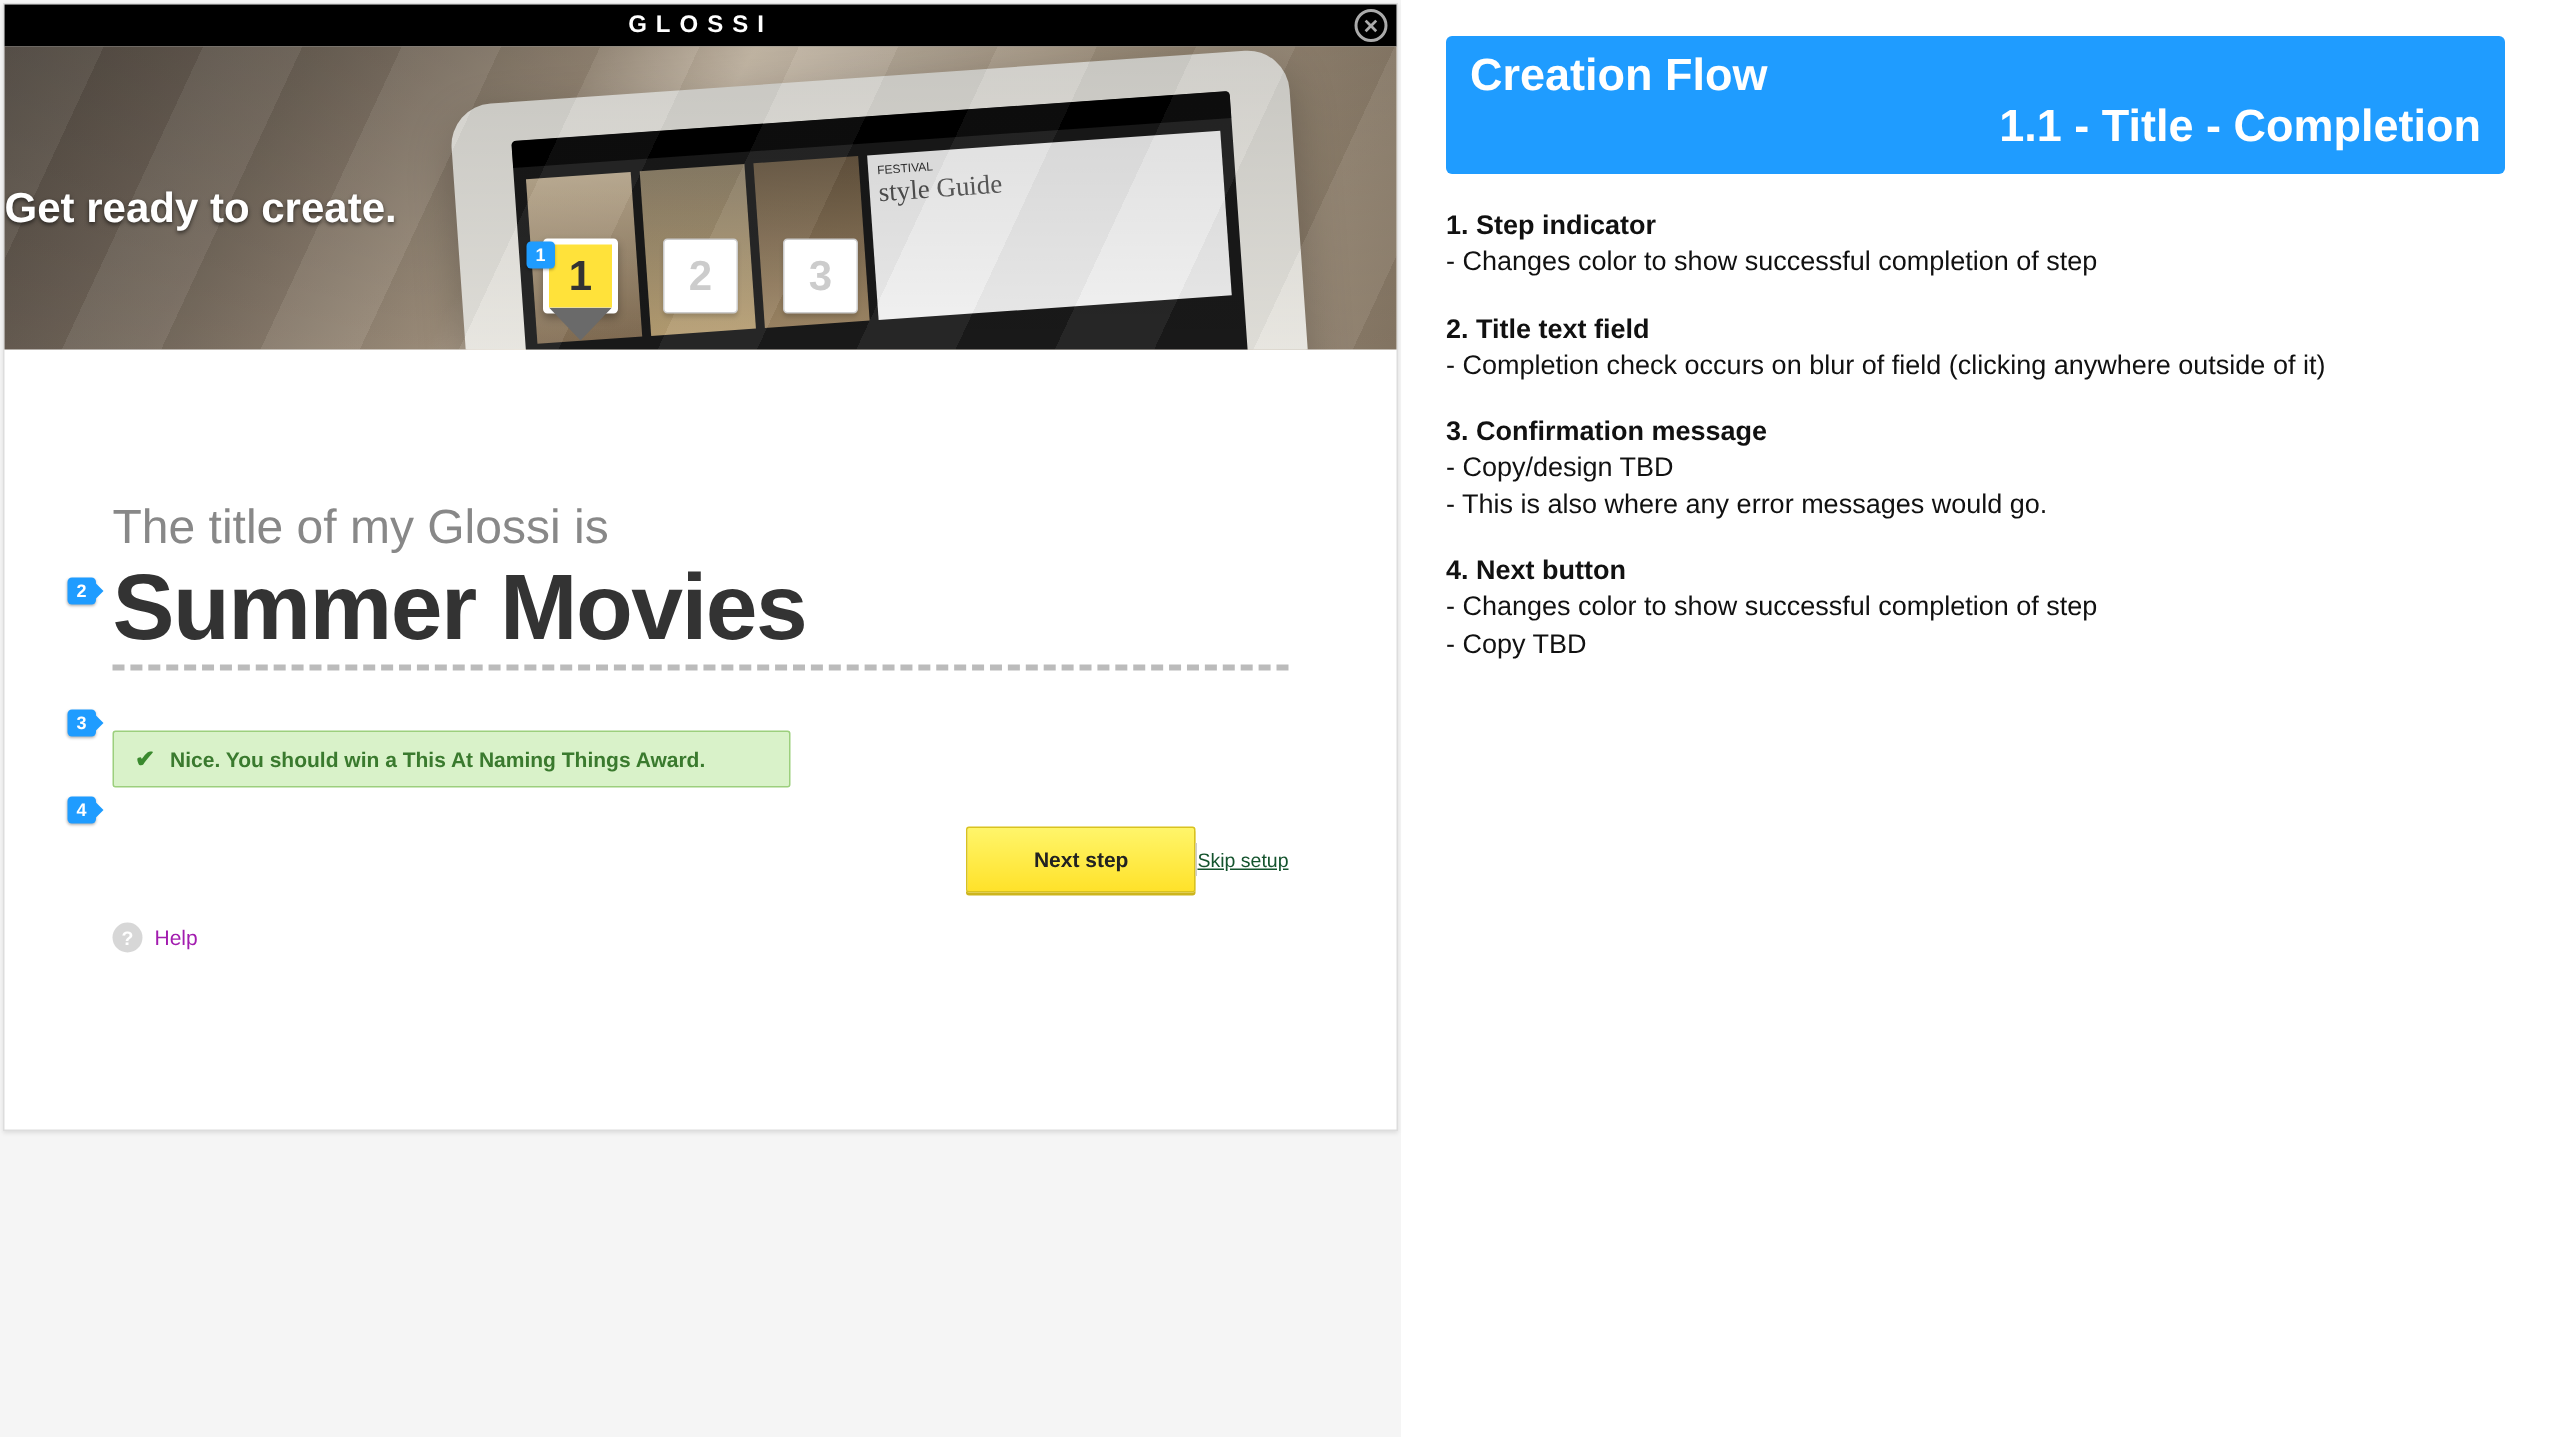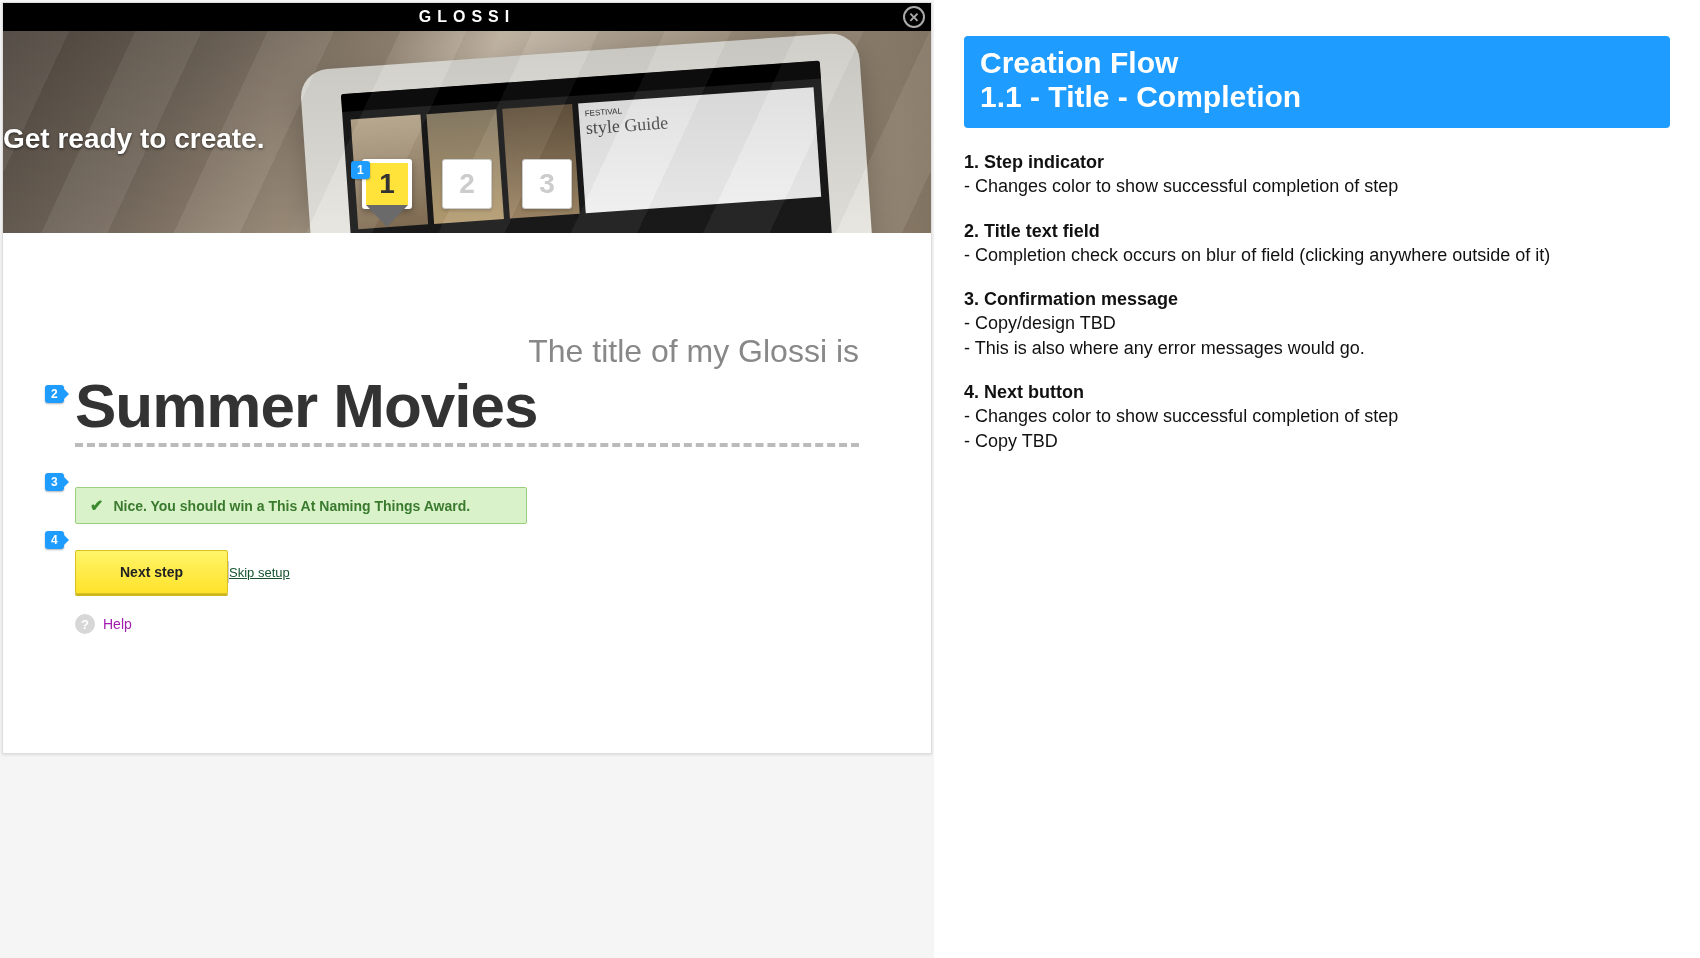--- a/index.html
+++ b/index.html
@@ -165,21 +165,20 @@
 .annotation-badge.b3 { top: 470px; left: 42px; }
 .annotation-badge.b4 { top: 528px; left: 42px; }
 
 .form-area {
   padding: 100px 72px 0 72px;
 }
 .prompt-text {
   font-size: 32px;
   color: #888;
   font-weight: 400;
-  text-align: right;
 }
 .title-input {
   font-size: 62px;
   font-weight: 800;
   color: #333;
   border: none;
   outline: none;
   width: 100%;
   border-bottom: 4px dashed #bbb;
   padding-bottom: 2px;
@@ -204,20 +203,21 @@
 }
 .confirm-box .msg {
   color: #3a7a2e;
   font-weight: 700;
   font-size: 14px;
 }
 .action-row {
   margin-top: 26px;
   display: flex;
   align-items: center;
+  justify-content: flex-end;
 }
 .next-btn {
   background: linear-gradient(#fff56a, #ffe22a);
   border: 1px solid #d9c21f;
   padding: 13px 44px;
   font-size: 14px;
   font-weight: 800;
   color: #222;
   border-radius: 2px;
   cursor: pointer;
@@ -252,36 +252,37 @@
   font-weight: 700;
   font-size: 13px;
 }
 .help-text {
   color: #a21caf;
   font-size: 14px;
 }
 
 .right-panel {
   flex: 1;
-  padding: 36px 30px;
+  padding: 24px 30px;
   background: #fff;
 }
 .spec-header {
   background: #1f9cff;
   color: #fff;
   padding: 10px 16px 14px 16px;
   border-radius: 4px;
 }
 .spec-header .line1 {
   font-size: 30px;
   font-weight: 900;
 }
 .spec-header .line2 {
   font-size: 30px;
   font-weight: 900;
+  text-align: right;
 }
 .spec-body {
   margin-top: 22px;
   font-size: 18px;
   color: #111;
   line-height: 1.35;
 }
 .spec-body .item-title {
   font-weight: 800;
   margin-top: 20px;

